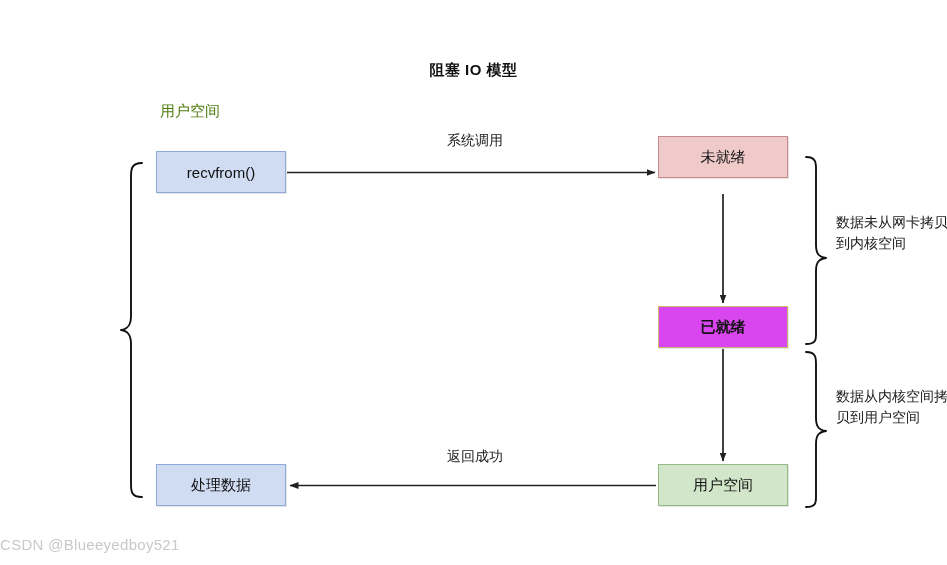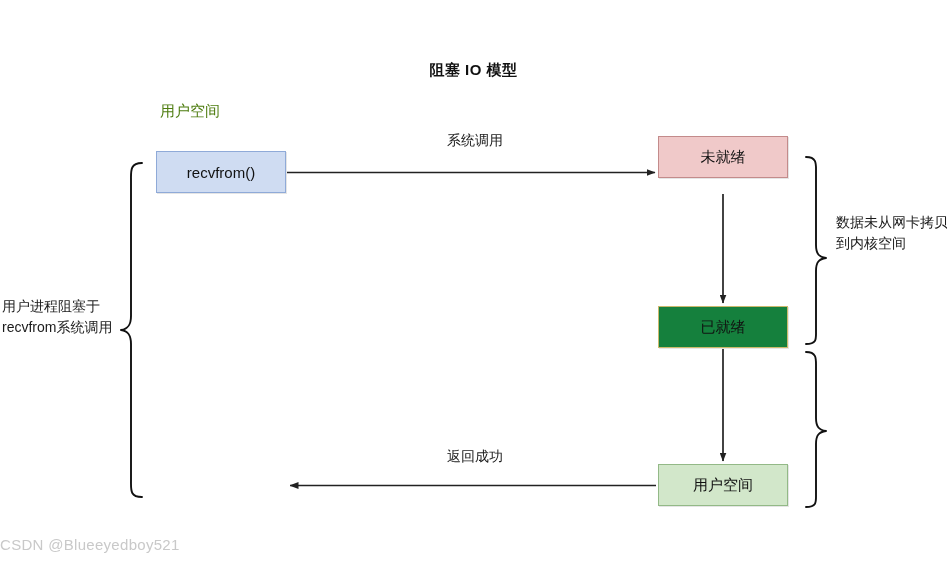--- a/index.html
+++ b/index.html
@@ -50,21 +50,21 @@
     justify-content: center;
     border-radius: 0;
     font-size: 15px;
     border-width: 1.4px;
     border-style: solid;
     box-shadow: 1px 1px 0 rgba(0,0,0,0.10);
     white-space: nowrap;
   }
   .node-blue   { background: #cfdcf2; border-color: #8faad8; color: #111; }
   .node-red    { background: #f0c9c9; border-color: #c38b8b; color: #111; }
-  .node-yellow { background: #15803d; border-color: #cbb96c; color: #111; }
+  .node-yellow { background: #d946ef; border-color: #cbb96c; color: #111; font-weight: bold; }
   .node-green  { background: #d2e7ca; border-color: #93b987; color: #111; }
 
   #node-recvfrom       { left: 156px; top: 151px; width: 130px; height: 42px; }
   #node-process-data   { left: 156px; top: 464px; width: 130px; height: 42px; }
   #node-not-ready      { left: 658px; top: 136px; width: 130px; height: 42px; }
   #node-ready          { left: 658px; top: 306px; width: 130px; height: 42px; }
   #node-copy-done      { left: 658px; top: 464px; width: 130px; height: 42px; }
 
   
   .edge-label {
@@ -148,31 +148,32 @@
              C 817 352, 816 359, 816 367
              L 816 418
              C 816 427, 819 430, 826 431
              C 819 432, 816 435, 816 444
              L 816 494
              C 816 502, 817 507, 806 507" fill="none" stroke="#111111" stroke-width="1.9" stroke-linecap="round" stroke-linejoin="round"></path>
   </svg>
 
   <div class="abs node node-blue" id="node-recvfrom">recvfrom()</div>
 
+  <div class="abs node node-blue" id="node-process-data">处理数据</div>
 
   <div class="abs node node-red" id="node-not-ready">未就绪</div>
 
   <div class="abs node node-yellow" id="node-ready">已就绪</div>
 
   <div class="abs node node-green" id="node-copy-done">用户空间</div>
 
   <div class="abs edge-label" id="label-syscall">系统调用</div>
 
   <div class="abs edge-label" id="label-return">返回成功</div>
 
-  <div class="abs annotation" id="annotation-left">用户进程阻塞于recvfrom系统调用</div>
 
   <div class="abs annotation" id="annotation-upper-right">数据未从网卡拷贝到内核空间</div>
 
+  <div class="abs annotation" id="annotation-lower-right">数据从内核空间拷贝到用户空间</div>
 
   <div class="abs" id="watermark">CSDN @Blueeyedboy521</div>
 
 </div>
 
 </body></html>

